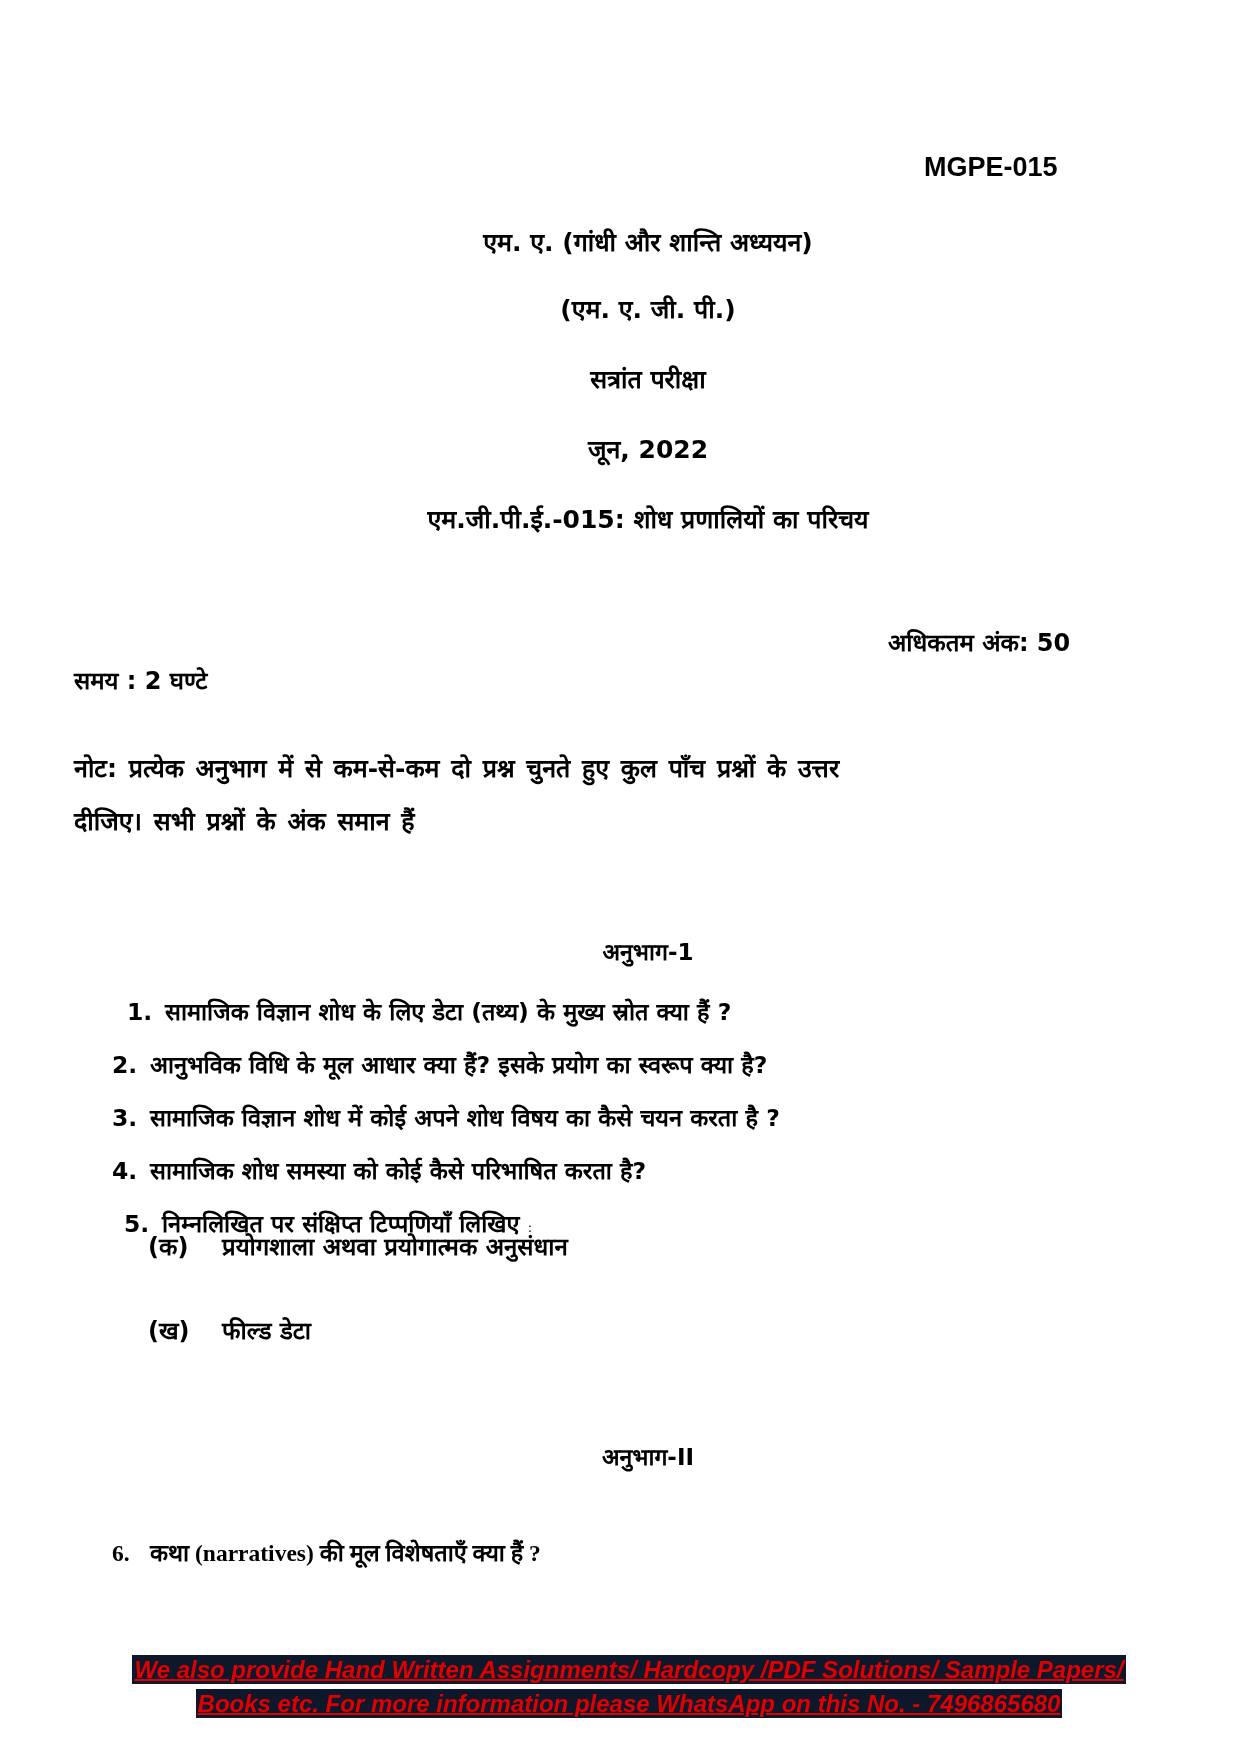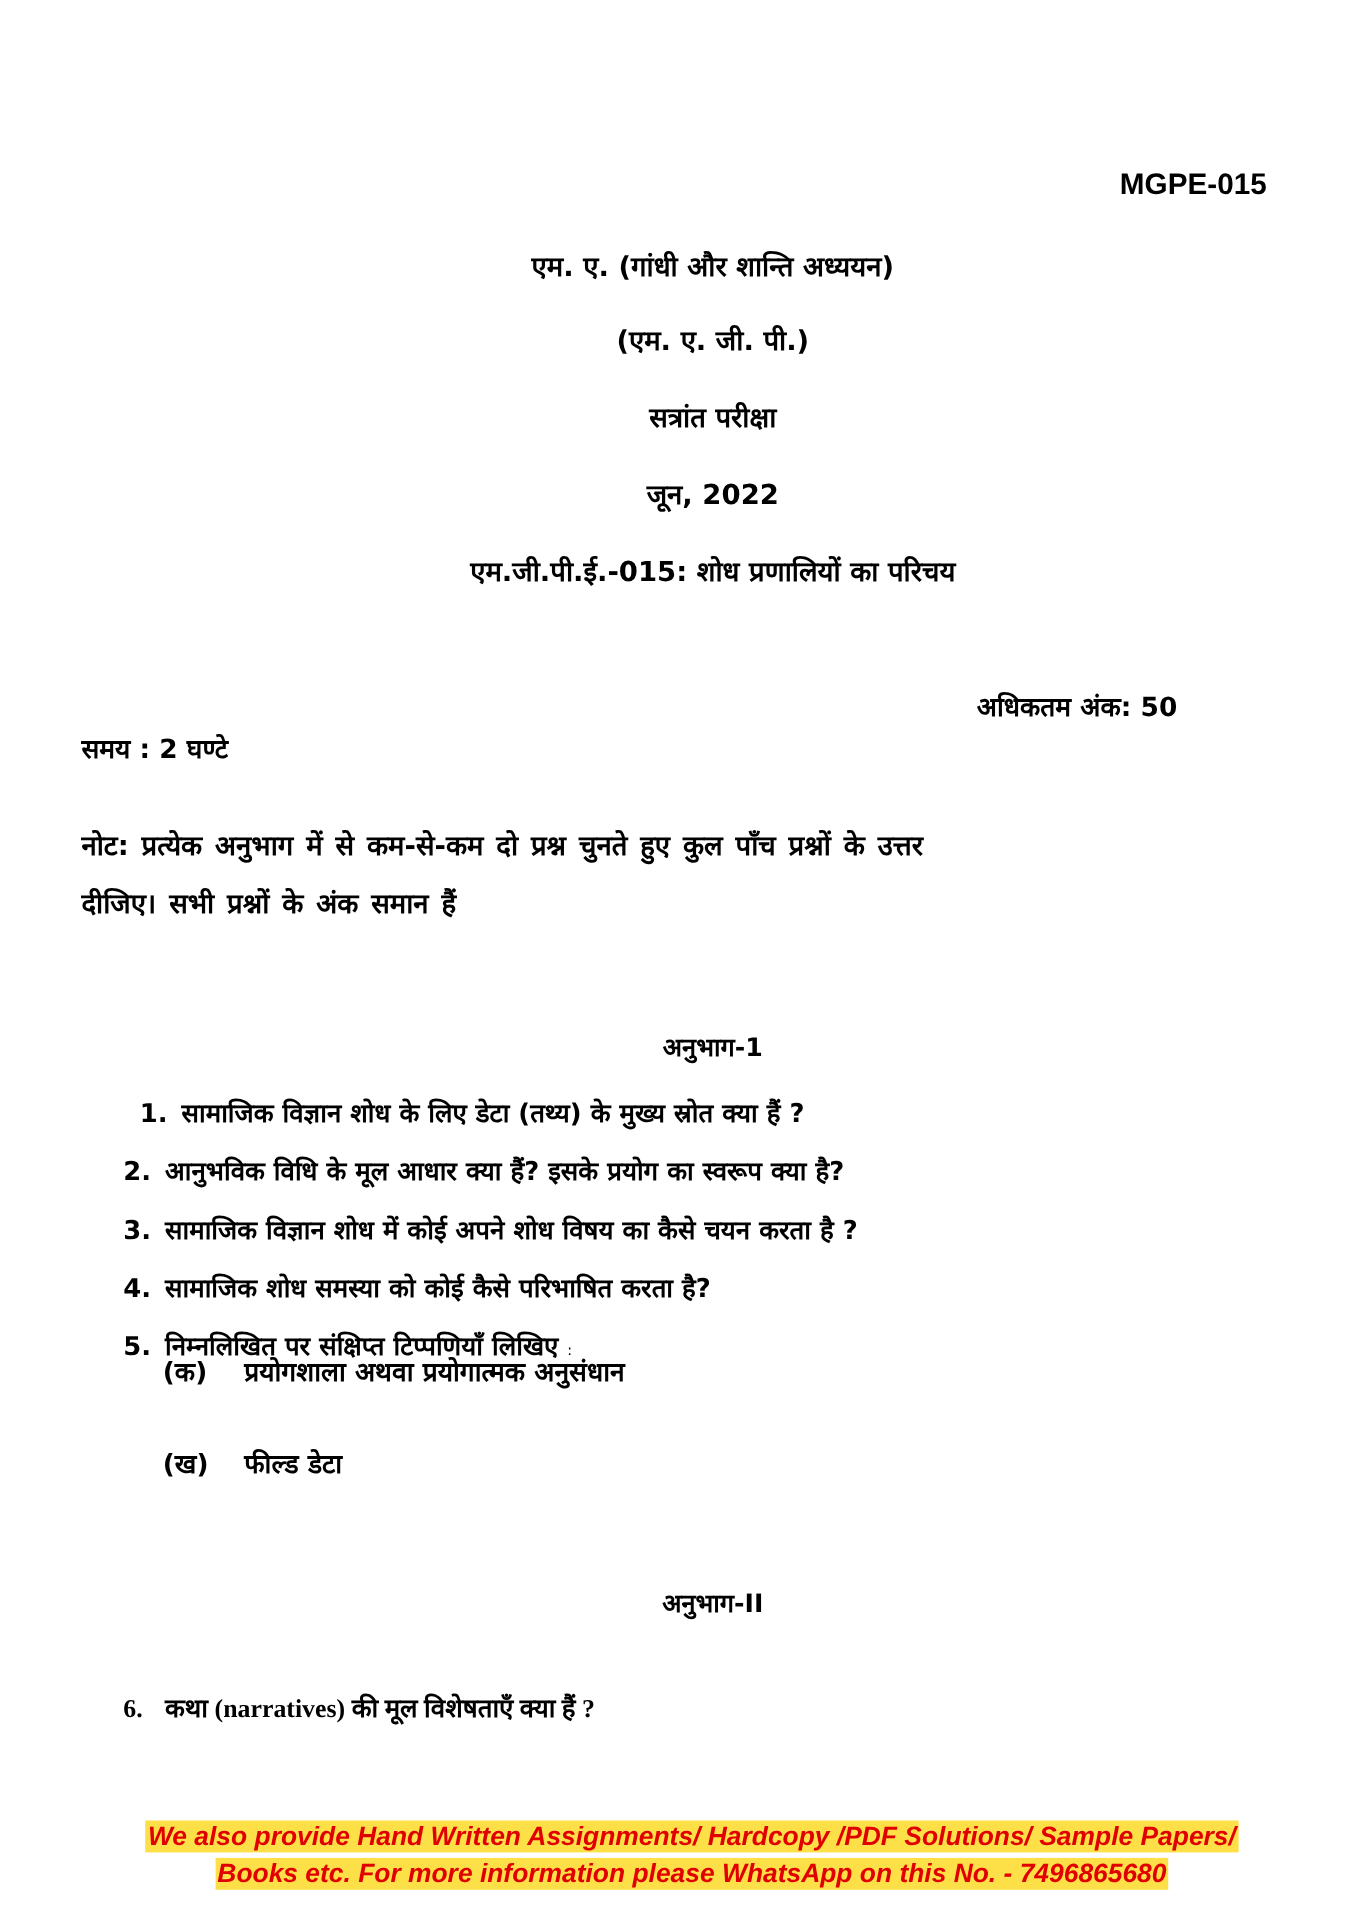--- a/index.html
+++ b/index.html
@@ -1,33 +1,33 @@
 <!DOCTYPE html>
 <html><head>
 <meta charset="utf-8">
 <style>
   html, body { margin: 0; padding: 0; background: #ffffff; }
   body { width: 1241px; height: 1754px; position: relative; overflow: hidden;
          font-family: "DejaVu Sans", "Liberation Sans", sans-serif; color: #000; }
   .abs { position: absolute; white-space: nowrap; font-weight: bold; }
   .center { left: 0; width: 1200px; text-align: center; margin-left: 48px; }
-  .code { top: 152px; left: 1018px; font-size: 27px; font-family: "Liberation Sans", "DejaVu Sans", sans-serif; }
+  .code { top: 152px; left: 924px; font-size: 27px; font-family: "Liberation Sans", "DejaVu Sans", sans-serif; }
   .hdr { font-size: 25px; }
   .row { font-size: 24px; }
   .note { left: 74px; font-size: 25px; word-spacing: 3px; }
   .section { font-size: 23px; }
   .q { left: 112px; font-size: 23.5px; }
   .q .num { display: inline-block; width: 38px; }
   .sub { left: 148px; font-size: 24px; }
   .sub .lbl { display: inline-block; width: 74px; }
   .small-colon { font-size: 13px; font-weight: normal; }
   .footer { left: 0; width: 1258px; text-align: center; font-size: 24px;
             font-style: italic; font-weight: bold;
             font-family: "Liberation Sans", "DejaVu Sans", sans-serif; }
-  .footer span { background: #fde047; color: #e00000; 
+  .footer span { background: #0f172a; color: #e00000; text-decoration: underline;
                  text-decoration-thickness: 2px; padding: 1px 2px; }
 </style>
 </head>
 <body>
 
 <div>
 
   <div class="abs code">MGPE-015</div>
 
   <div class="abs center hdr" style="top:224px;">एम. ए. (गांधी और शान्ति अध्ययन)</div>
@@ -50,21 +50,21 @@
     </div>
     <div class="abs q" style="top:1048px;">
       <span class="num">2.</span><span>आनुभविक  विधि  के  मूल  आधार  क्या  हैं? इसके  प्रयोग  का  स्वरूप  क्या  है?</span>
     </div>
     <div class="abs q" style="top:1101px;">
       <span class="num">3.</span><span>सामाजिक विज्ञान शोध में कोई अपने शोध विषय का कैसे चयन करता है ?</span>
     </div>
     <div class="abs q" style="top:1154px;">
       <span class="num">4.</span><span>सामाजिक शोध समस्या को कोई कैसे परिभाषित करता है?</span>
     </div>
-    <div class="abs q" style="top:1207px;">
+    <div class="abs q" style="top:1207px;margin-left:12px;">
       <span class="num">5.</span><span>निम्नलिखित पर संक्षिप्त टिप्पणियाँ लिखिए</span> <span class="small-colon">:</span>
     </div>
     <div class="abs sub" style="top:1229px;">
       <span class="lbl">(क)</span><span>प्रयोगशाला  अथवा  प्रयोगात्मक  अनुसंधान</span>
     </div>
     <div class="abs sub" style="top:1313px;">
       <span class="lbl">(ख)</span><span>फील्ड  डेटा</span>
     </div>
   </div>
 

